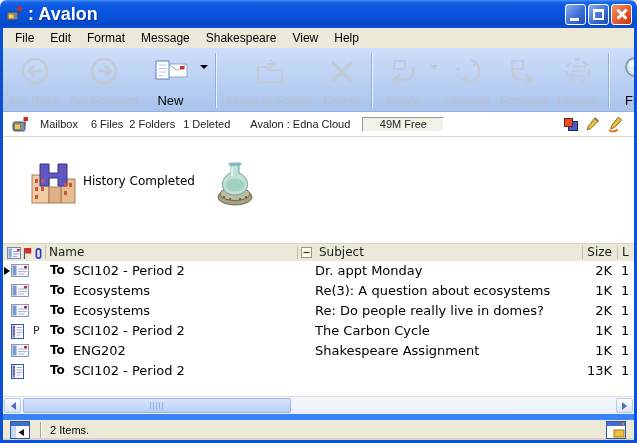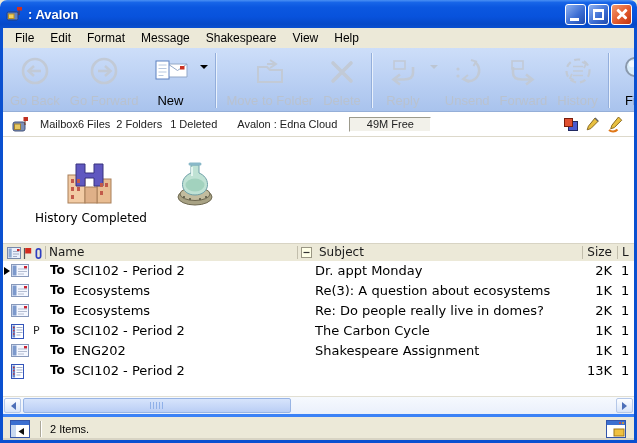--- a/index.html
+++ b/index.html
@@ -5,21 +5,21 @@
   * { box-sizing: border-box; margin: 0; padding: 0; }
   html,body { width:637px; height:443px; }
   body { font-family: "Liberation Sans", sans-serif; overflow:hidden; }
   .window { width:637px; height:443px; display:flex; flex-direction:column; background:#ECE9D8; }
 
   
   .titlebar { height:28px; flex:0 0 28px; display:flex; align-items:center; padding:0 5px 0 6px;
     background: linear-gradient(180deg,#4A90F4 0%,#1765E8 9%,#0B57E0 26%,#0852DC 60%,#0649C8 86%,#0A50D0 100%);
     border-radius:7px 7px 0 0; }
   .title-ico { width:18px; height:16px; margin-right:4px; display:inline-flex; }
-  .title-text { color:#fff; font-weight:bold; font-size:13px; text-shadow:1px 1px 1px rgba(0,30,120,.6); flex:1; }
+  .title-text { color:#fff; font-weight:bold; font-size:18px; text-shadow:1px 1px 1px rgba(0,30,120,.6); flex:1; }
   .wbtns { display:flex; gap:2px; }
   .wbtn { width:21px; height:21px; border:1px solid #fff; border-radius:3px; position:relative; }
   .btn-min,.btn-max { background:linear-gradient(135deg,#8FB2F0 0%,#3E6FD4 55%,#1E4AAE 100%); }
   .btn-close { background:linear-gradient(135deg,#F2996E 0%,#E25A2D 55%,#C03410 100%); }
   .btn-min::after { content:""; position:absolute; left:4px; bottom:3px; width:9px; height:3px; background:#fff; }
   .btn-max::after { content:""; position:absolute; left:4px; top:4px; right:4px; bottom:4px; border:2px solid #fff; border-top-width:3px; }
   .btn-close::before,.btn-close::after { content:""; position:absolute; left:50%; top:50%; width:13px; height:2.6px; background:#fff; border-radius:1px; }
   .btn-close::before { transform:translate(-50%,-50%) rotate(45deg); }
   .btn-close::after  { transform:translate(-50%,-50%) rotate(-45deg); }
 
@@ -44,33 +44,33 @@
   .tb-drop.disabled { border-top-color:#BCC5D2; }
   .tb-sep { width:2px; margin:2px 5px; border-left:1px solid #93AEDB; border-right:1px solid #E9F1FC; }
   .tb-spacer { flex:1; }
   .tb-overflow { display:flex; align-items:center; padding:0 4px; }
 
   
   .infobar { height:25px; flex:0 0 25px; background:#fff; border-bottom:1px solid #DDD9CB;
     display:flex; align-items:center; font-size:11px; color:#222; }
   .ib-ico { margin-left:8px; display:inline-flex; }
   .ib-name { margin-left:10px; }
-  .ib-files { margin-left:0; }
+  .ib-files { margin-left:13px; }
   .ib-folders { margin-left:6px; }
   .ib-deleted { margin-left:8px; }
   .ib-server { margin-left:20px; }
   .ib-free { margin-left:12px; width:82px; height:15px; background:#F2F1EA;
     border-top:1px solid #9C9A8C; border-left:1px solid #9C9A8C; border-bottom:1px solid #fff; border-right:1px solid #fff;
     display:flex; align-items:center; justify-content:center; font-size:11px; }
   .ib-right { margin-left:auto; margin-right:8px; display:flex; align-items:center; gap:7px; }
   .ib-right .icon { display:inline-flex; }
 
   
   .folders { height:106px; flex:0 0 106px; background:#fff; display:flex; align-items:flex-start; padding:14px 0 0 24px; }
-  .folder { display:flex; flex-direction:column; align-items:center; margin-right:14px;margin-left:8px; }
+  .folder { display:flex; flex-direction:row; align-items:center; margin-right:14px; }
   .folder-ico { height:56px; display:flex; align-items:flex-end; }
   .folder-label { font-size:12px; color:#000; margin-top:4px; font-family:"DejaVu Sans", sans-serif; }
 
   
   .listheader { height:18px; flex:0 0 18px; background:#ECE9D8; position:relative; font-size:12px; color:#1A1A1A;
     border-top:1px solid #D8D4C4; font-family:"DejaVu Sans", sans-serif; }
   .listheader .sep { position:absolute; top:2px; bottom:2px; width:1px; background:#C2BEAC; }
   .h-ico { position:absolute; top:3px; display:inline-flex; }
   .h-text { position:absolute; top:1px; }
 
@@ -96,21 +96,21 @@
   .sbtn.left { left:1px; } .sbtn.right { right:1px; }
   .sarrow { width:0; height:0; border:4px solid transparent; }
   .sarrow.l { border-right:5px solid #4D6FB8; margin-left:-3px; }
   .sarrow.r { border-left:5px solid #4D6FB8; margin-right:-3px; }
   .sthumb { position:absolute; left:20px; top:1px; width:268px; height:15px; border:1px solid #98B4E4; border-radius:2px;
     background:linear-gradient(180deg,#D7E4FB,#BACEF5); }
   .sthumb::after { content:""; position:absolute; left:50%; top:3px; bottom:3px; width:15px; transform:translateX(-50%);
     background:repeating-linear-gradient(90deg,#8FB0E8 0 1px,transparent 1px 3px); }
 
   
-  .statusbar { height:26px; flex:0 0 26px; background:#ECE9D8; border-top:3px solid #3b82f6; box-shadow:0 -2px 0 #D8D4C4 inset;
+  .statusbar { height:26px; flex:0 0 26px; background:#ECE9D8; border-top:6px solid #3b82f6; box-shadow:0 -2px 0 #D8D4C4 inset;
     display:flex; align-items:center; }
   .sb-ico { margin-left:7px; display:inline-flex; }
   .sb-sep { width:2px; height:16px; margin:0 8px 0 10px; border-left:1px solid #ACA899; border-right:1px solid #fff; }
   .sb-text { font-size:11px; color:#000; flex:1; }
   .sb-right { margin-right:8px; display:inline-flex; }
 
   .icon svg { display:block; }
 </style>
 </head>
 <body>

